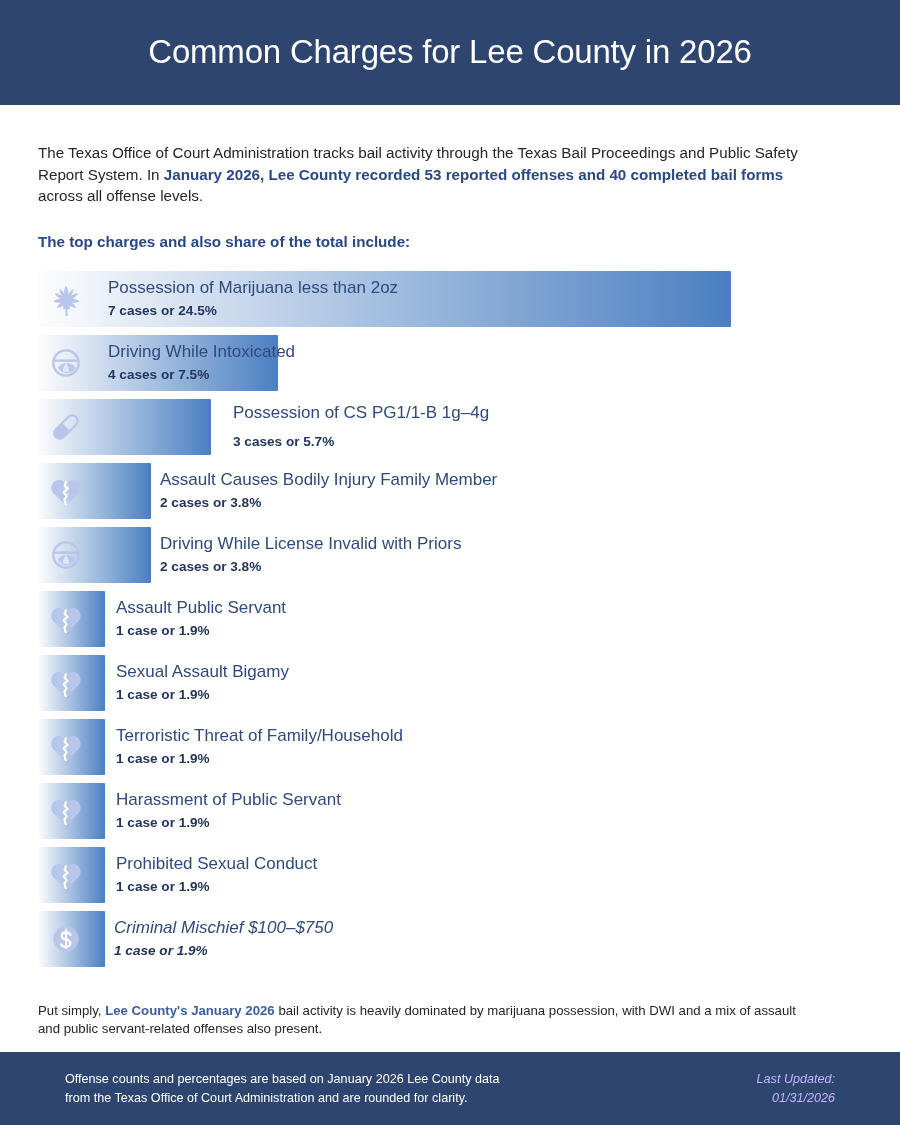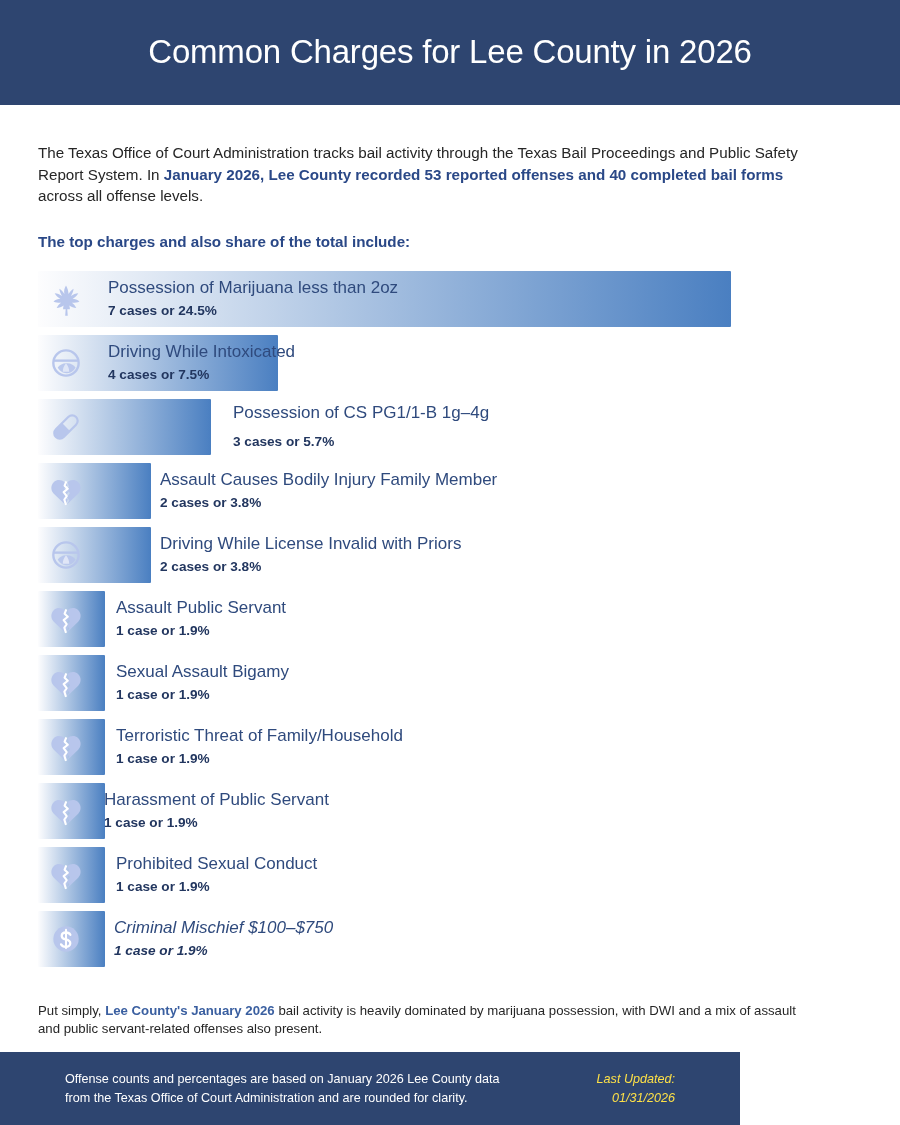--- a/index.html
+++ b/index.html
@@ -123,36 +123,36 @@
   .closing .hl {
     color: #3a5fa0;
     font-weight: bold;
   }
 
   
   .footer-band {
     position: absolute;
     left: 0;
     bottom: 0;
-    width: 740px;
+    width: 900px;
     height: 73px;
     background: #2e4570;
     box-sizing: border-box;
     padding: 0 65px;
     display: flex;
     align-items: center;
     justify-content: space-between;
   }
   .footer-note {
     color: #ffffff;
     font-size: 12.6px;
     line-height: 1.5;
   }
   .footer-updated {
-    color: #fde047;
+    color: #c4b5fd;
     font-size: 12.6px;
     font-style: italic;
     line-height: 1.5;
     text-align: right;
   }
 </style>
 </head>
 <body>
 
 <div class="header-band">
@@ -287,21 +287,21 @@
       </div>
       <div class="bar-row">
         <div class="bar-fill" style="width: 67px; background: linear-gradient(to right, rgb(253, 253, 254) 0%, rgb(74, 127, 193) 100%);"></div>
         <span class="icon-wrap">
           <svg viewBox="0 0 48 48">
             <path d="M23.2 41.5 8.6 27.4C4.4 23.3 4.5 16.6 8.8 12.7c3.9-3.5 9.8-3.2 13.4.4l2.2-.1 1.4 4.2-4 4.1 5.2 4.1-3.8 5.3 3 4.1-3 6.7z" fill="#b8c6ec"></path>
             <path d="M24.8 41.5 39.4 27.4c4.2-4.1 4.1-10.8-.2-14.7-3.9-3.5-9.8-3.2-13.4.4l2 5.3-4 4.1 5.2 4.1-3.8 5.3 3 4.1-3.4 5.5z" fill="#b8c6ec"></path>
             <path d="M24.4 11.9l-2.2 5.4 4.1 3.9-5.3 4.2 3.9 5.2-3 4.3 2.1 6.6" fill="none" stroke="#ffffff" stroke-width="2.6" stroke-linejoin="round"></path>
           </svg>
         </span>
-        <div class="bar-labels" style="left: 66px;">
+        <div class="bar-labels" style="left: 78px;">
           <div class="bar-name">Harassment of Public Servant</div>
           <div class="bar-value">1 case or 1.9%</div>
         </div>
       </div>
       <div class="bar-row">
         <div class="bar-fill" style="width: 67px; background: linear-gradient(to right, rgb(253, 253, 254) 0%, rgb(74, 127, 193) 100%);"></div>
         <span class="icon-wrap">
           <svg viewBox="0 0 48 48">
             <path d="M23.2 41.5 8.6 27.4C4.4 23.3 4.5 16.6 8.8 12.7c3.9-3.5 9.8-3.2 13.4.4l2.2-.1 1.4 4.2-4 4.1 5.2 4.1-3.8 5.3 3 4.1-3 6.7z" fill="#b8c6ec"></path>
             <path d="M24.8 41.5 39.4 27.4c4.2-4.1 4.1-10.8-.2-14.7-3.9-3.5-9.8-3.2-13.4.4l2 5.3-4 4.1 5.2 4.1-3.8 5.3 3 4.1-3.4 5.5z" fill="#b8c6ec"></path>

